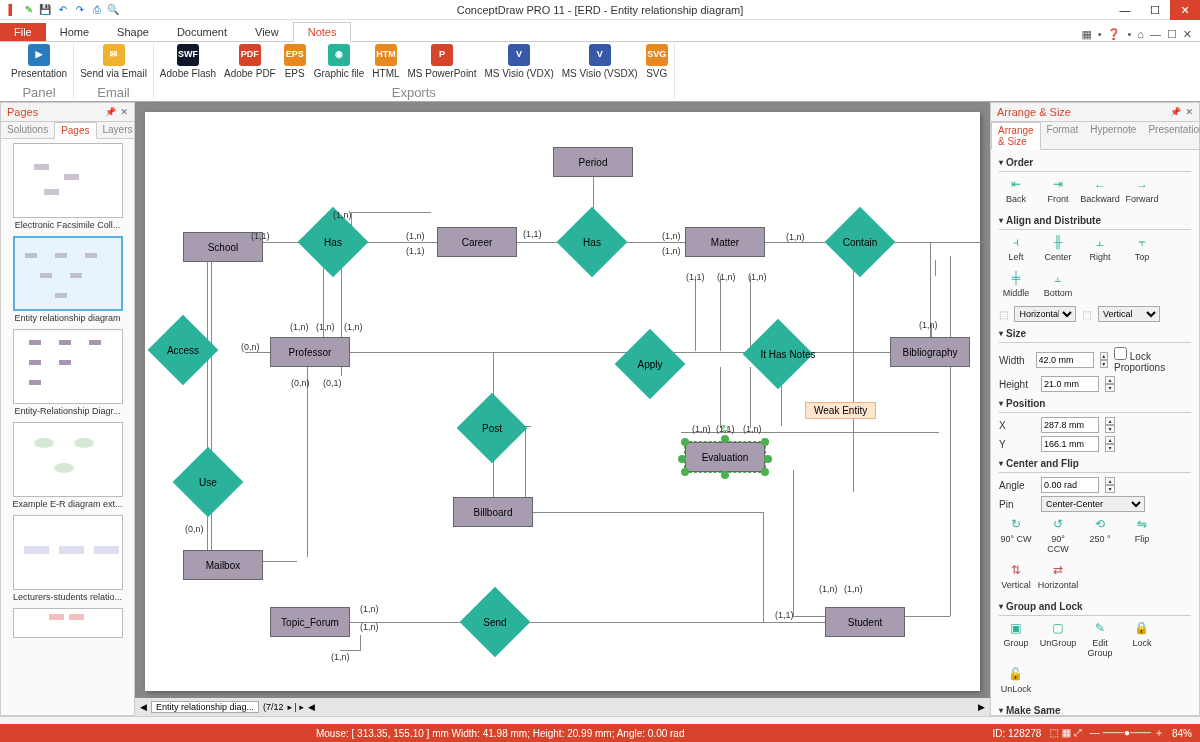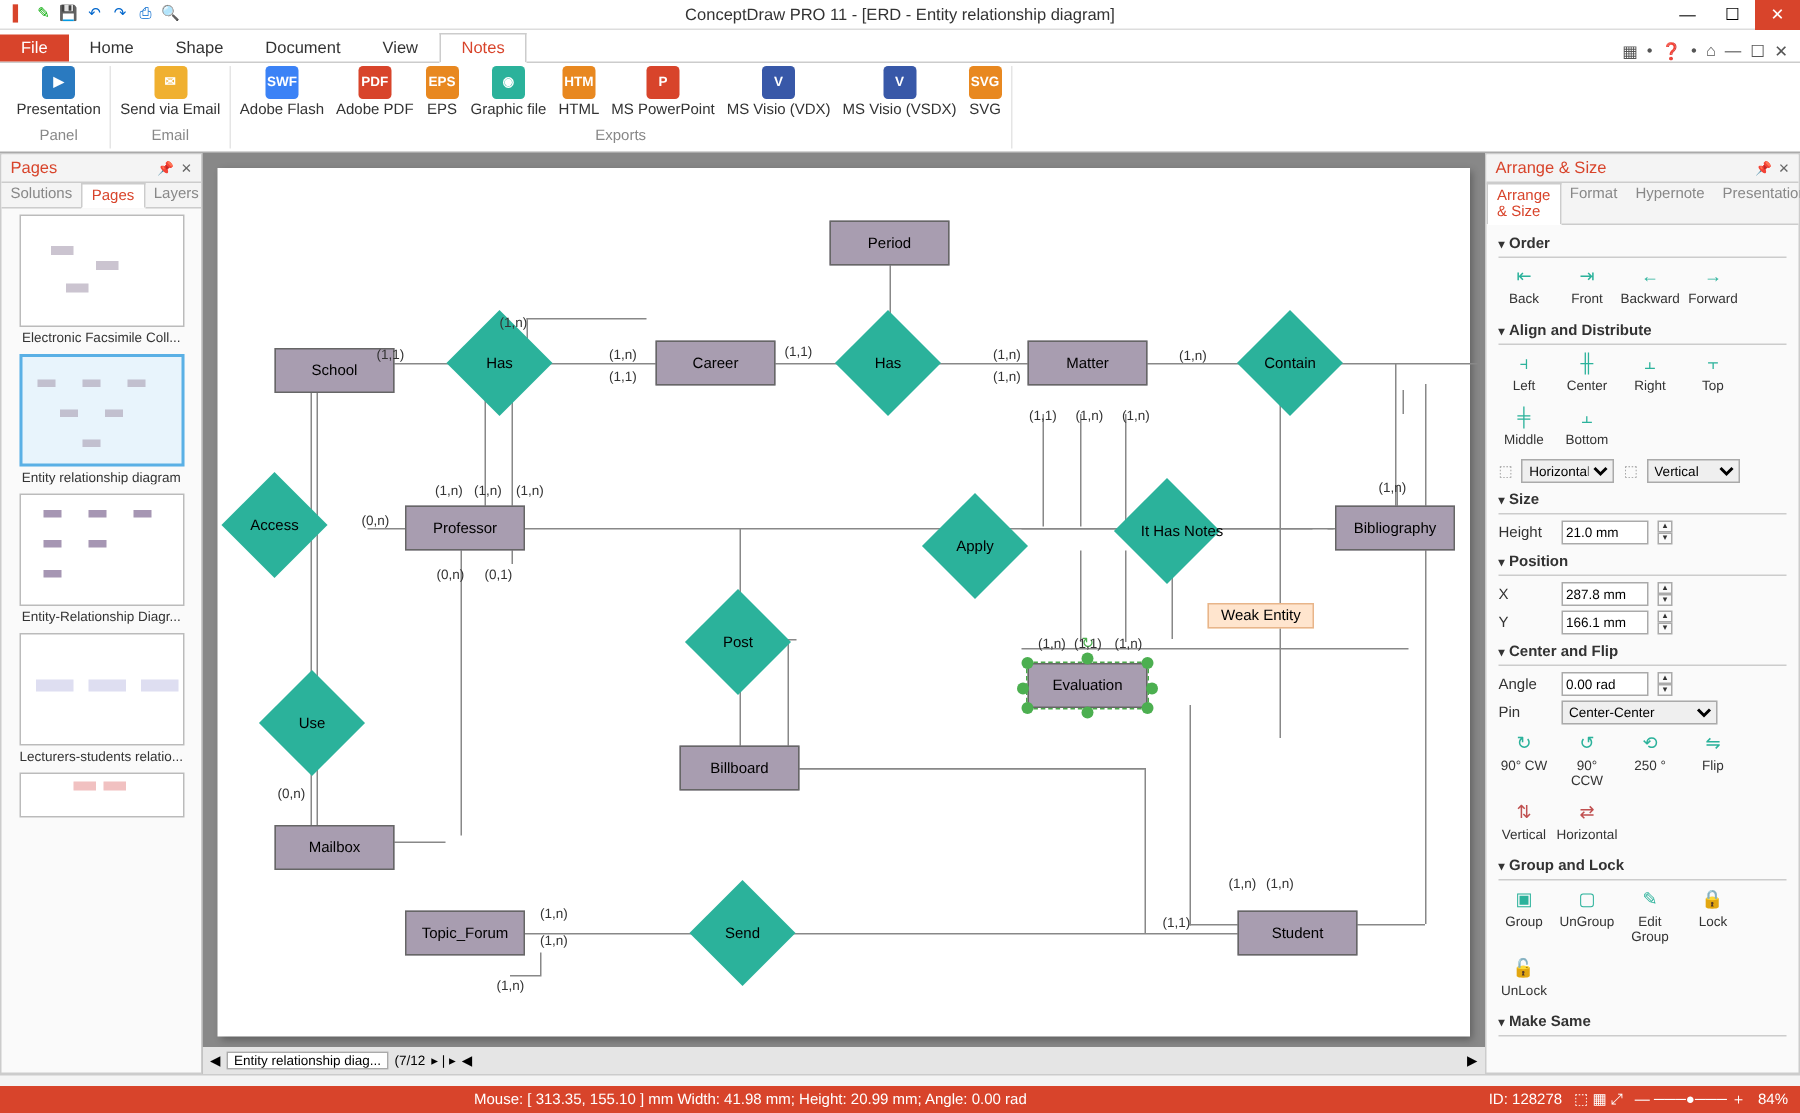--- a/index.html
+++ b/index.html
@@ -14,21 +14,21 @@
 .ribbon-tabs{height:22px;display:flex;align-items:end;border-bottom:1px solid #ccc;background:#fff}
 .ribbon-tab{padding:3px 14px;font-size:11px;cursor:pointer;color:#333}
 .ribbon-tab.file{background:#d8442b;color:#fff}
 .ribbon-tab.active{color:#d8442b;border:1px solid #ccc;border-bottom:1px solid #fff;margin-bottom:-1px;background:#fff}
 .ribbon-help{margin-left:auto;padding-right:8px;display:flex;gap:6px;color:#555;font-size:11px}
 .ribbon{height:60px;background:#fff;border-bottom:1px solid #aaa;display:flex;padding:2px 5px}
 .ribbon-group{display:flex;flex-direction:column;align-items:center;padding:0 6px;border-right:1px solid #e5e5e5}
 .ribbon-group-items{display:flex;gap:8px}
 .ribbon-item{display:flex;flex-direction:column;align-items:center;gap:2px;cursor:pointer;font-size:10px;text-align:center;line-height:1.1;color:#333}
 .ribbon-icon{width:22px;height:22px;border-radius:3px;display:flex;align-items:center;justify-content:center;font-size:9px;color:#fff;font-weight:bold}
-.ribbon-group-label{font-size:10px;color:#888;margin-top:6px}
+.ribbon-group-label{font-size:13px;color:#888;margin-top:6px}
 .main{display:flex;height:614px;position:relative}
 .panel{background:#fafafa;border:1px solid #ccc;display:flex;flex-direction:column}
 .panel-header{background:#f4f4f4;padding:3px 6px;font-size:11px;color:#d8442b;display:flex;align-items:center;border-bottom:1px solid #ccc}
 .panel-header .pins{margin-left:auto;color:#666;font-size:9px;display:flex;gap:4px}
 .panel-tabs{display:flex;font-size:10px;border-bottom:1px solid #ccc;background:#f4f4f4}
 .panel-tab{padding:2px 6px;cursor:pointer;color:#888}
 .panel-tab.active{color:#d8442b;background:#fff;border:1px solid #ccc;border-bottom:1px solid #fff;margin-bottom:-1px}
 .pages-panel{width:135px}
 .pages-list{flex:1;overflow-y:auto;padding:4px}
 .page-thumb{margin-bottom:6px;cursor:pointer;text-align:center}
@@ -124,21 +124,21 @@
           <div class="ribbon-icon" style="background:#f0b030">✉</div>
           <span>Send via
 Email</span>
         </div>
     </div>
     <div class="ribbon-group-label">Email</div>
   </div>
   <div class="ribbon-group">
     <div class="ribbon-group-items">
       <div class="ribbon-item">
-          <div class="ribbon-icon" style="background:#3b82f6">SWF</div>
+          <div class="ribbon-icon" style="background:#0f172a">SWF</div>
           <span>Adobe
 Flash</span>
         </div>
       <div class="ribbon-item">
           <div class="ribbon-icon" style="background:#d8442b">PDF</div>
           <span>Adobe
 PDF</span>
         </div>
       <div class="ribbon-item">
           <div class="ribbon-icon" style="background:#e88820">EPS</div>
@@ -215,20 +215,28 @@
       <div class="page-thumb">
           <div class="page-thumb-img">
             <div class="mini-thumb" style="left:15px;top:10px;width:12px;height:5px;background:#6a5080"></div>
             <div class="mini-thumb" style="left:45px;top:10px;width:12px;height:5px;background:#6a5080"></div>
             <div class="mini-thumb" style="left:75px;top:10px;width:12px;height:5px;background:#6a5080"></div>
             <div class="mini-thumb" style="left:15px;top:30px;width:12px;height:5px;background:#6a5080"></div>
             <div class="mini-thumb" style="left:45px;top:30px;width:12px;height:5px;background:#6a5080"></div>
             <div class="mini-thumb" style="left:15px;top:50px;width:12px;height:5px;background:#6a5080"></div>
           </div>
           <div class="page-thumb-label">Entity-Relationship Diagr...</div>
+        </div>
+      <div class="page-thumb">
+          <div class="page-thumb-img">
+            <div class="mini-thumb" style="left:20px;top:15px;width:20px;height:10px;background:#b8d8b8;border-radius:50%"></div>
+            <div class="mini-thumb" style="left:60px;top:15px;width:20px;height:10px;background:#b8d8b8;border-radius:50%"></div>
+            <div class="mini-thumb" style="left:40px;top:40px;width:20px;height:10px;background:#b8d8b8;border-radius:50%"></div>
+          </div>
+          <div class="page-thumb-label">Example E-R diagram ext...</div>
         </div>
       <div class="page-thumb">
           <div class="page-thumb-img">
             <div class="mini-thumb" style="left:10px;top:30px;width:25px;height:8px;background:#c8c8e8"></div>
             <div class="mini-thumb" style="left:45px;top:30px;width:25px;height:8px;background:#c8c8e8"></div>
             <div class="mini-thumb" style="left:80px;top:30px;width:25px;height:8px;background:#c8c8e8"></div>
           </div>
           <div class="page-thumb-label">Lecturers-students relatio...</div>
         </div>
       <div class="page-thumb">
@@ -461,20 +469,29 @@
           </div>
       </div>
       <div class="field-row">
           <span style="color:#999">⬚</span>
           <select style="width:62px"><option>Horizontal</option></select>
         <span style="color:#999">⬚</span>
           <select style="width:62px"><option>Vertical</option></select>
         </div>
       <div class="prop-section-h">Size</div>
       <div class="field-row">
+          <label>Width</label>
+          <input type="text" value="42.0 mm" style="">
+          <div class="spinner">
+            <span>▴</span>
+            <span>▾</span>
+          </div>
+        <label style="width:auto"><input type="checkbox" style=""> <span>Lock Proportions</span></label>
+        </div>
+      <div class="field-row">
           <label>Height</label>
           <input type="text" value="21.0 mm" style="">
           <div class="spinner">
             <span>▴</span>
             <span>▾</span>
           </div>
         </div>
       <div class="prop-section-h">Position</div>
       <div class="field-row">
           <label>X</label>

